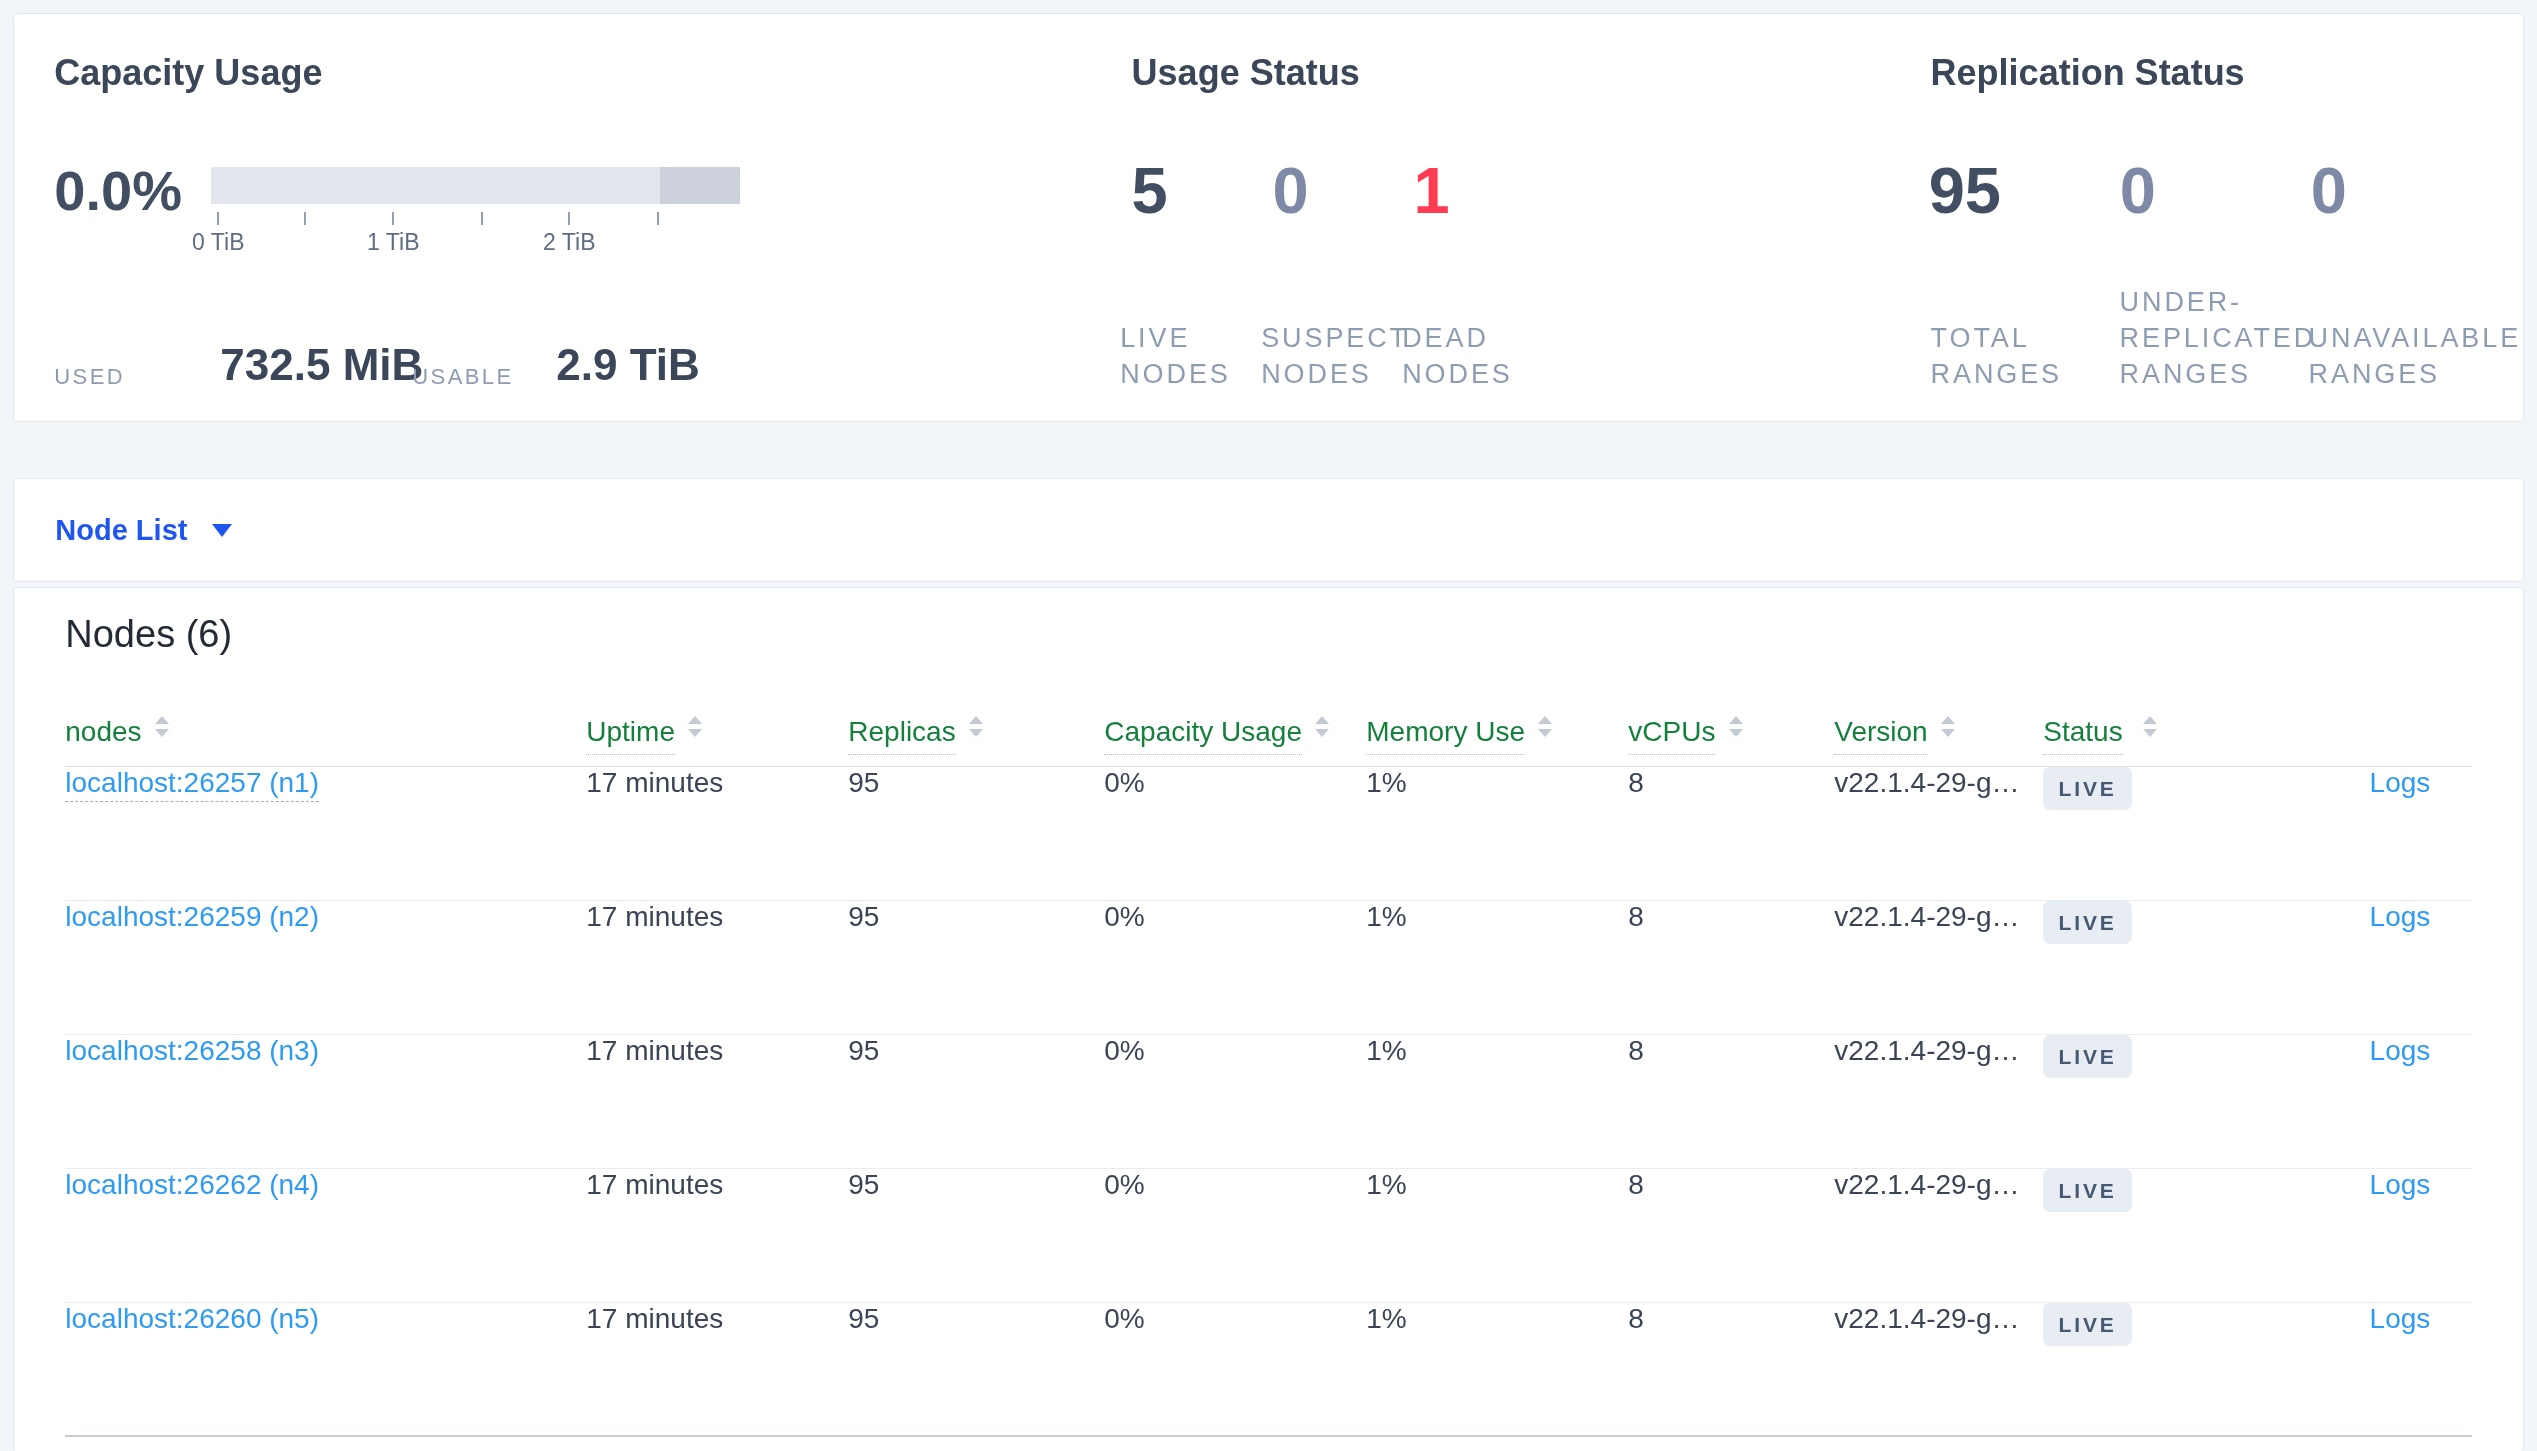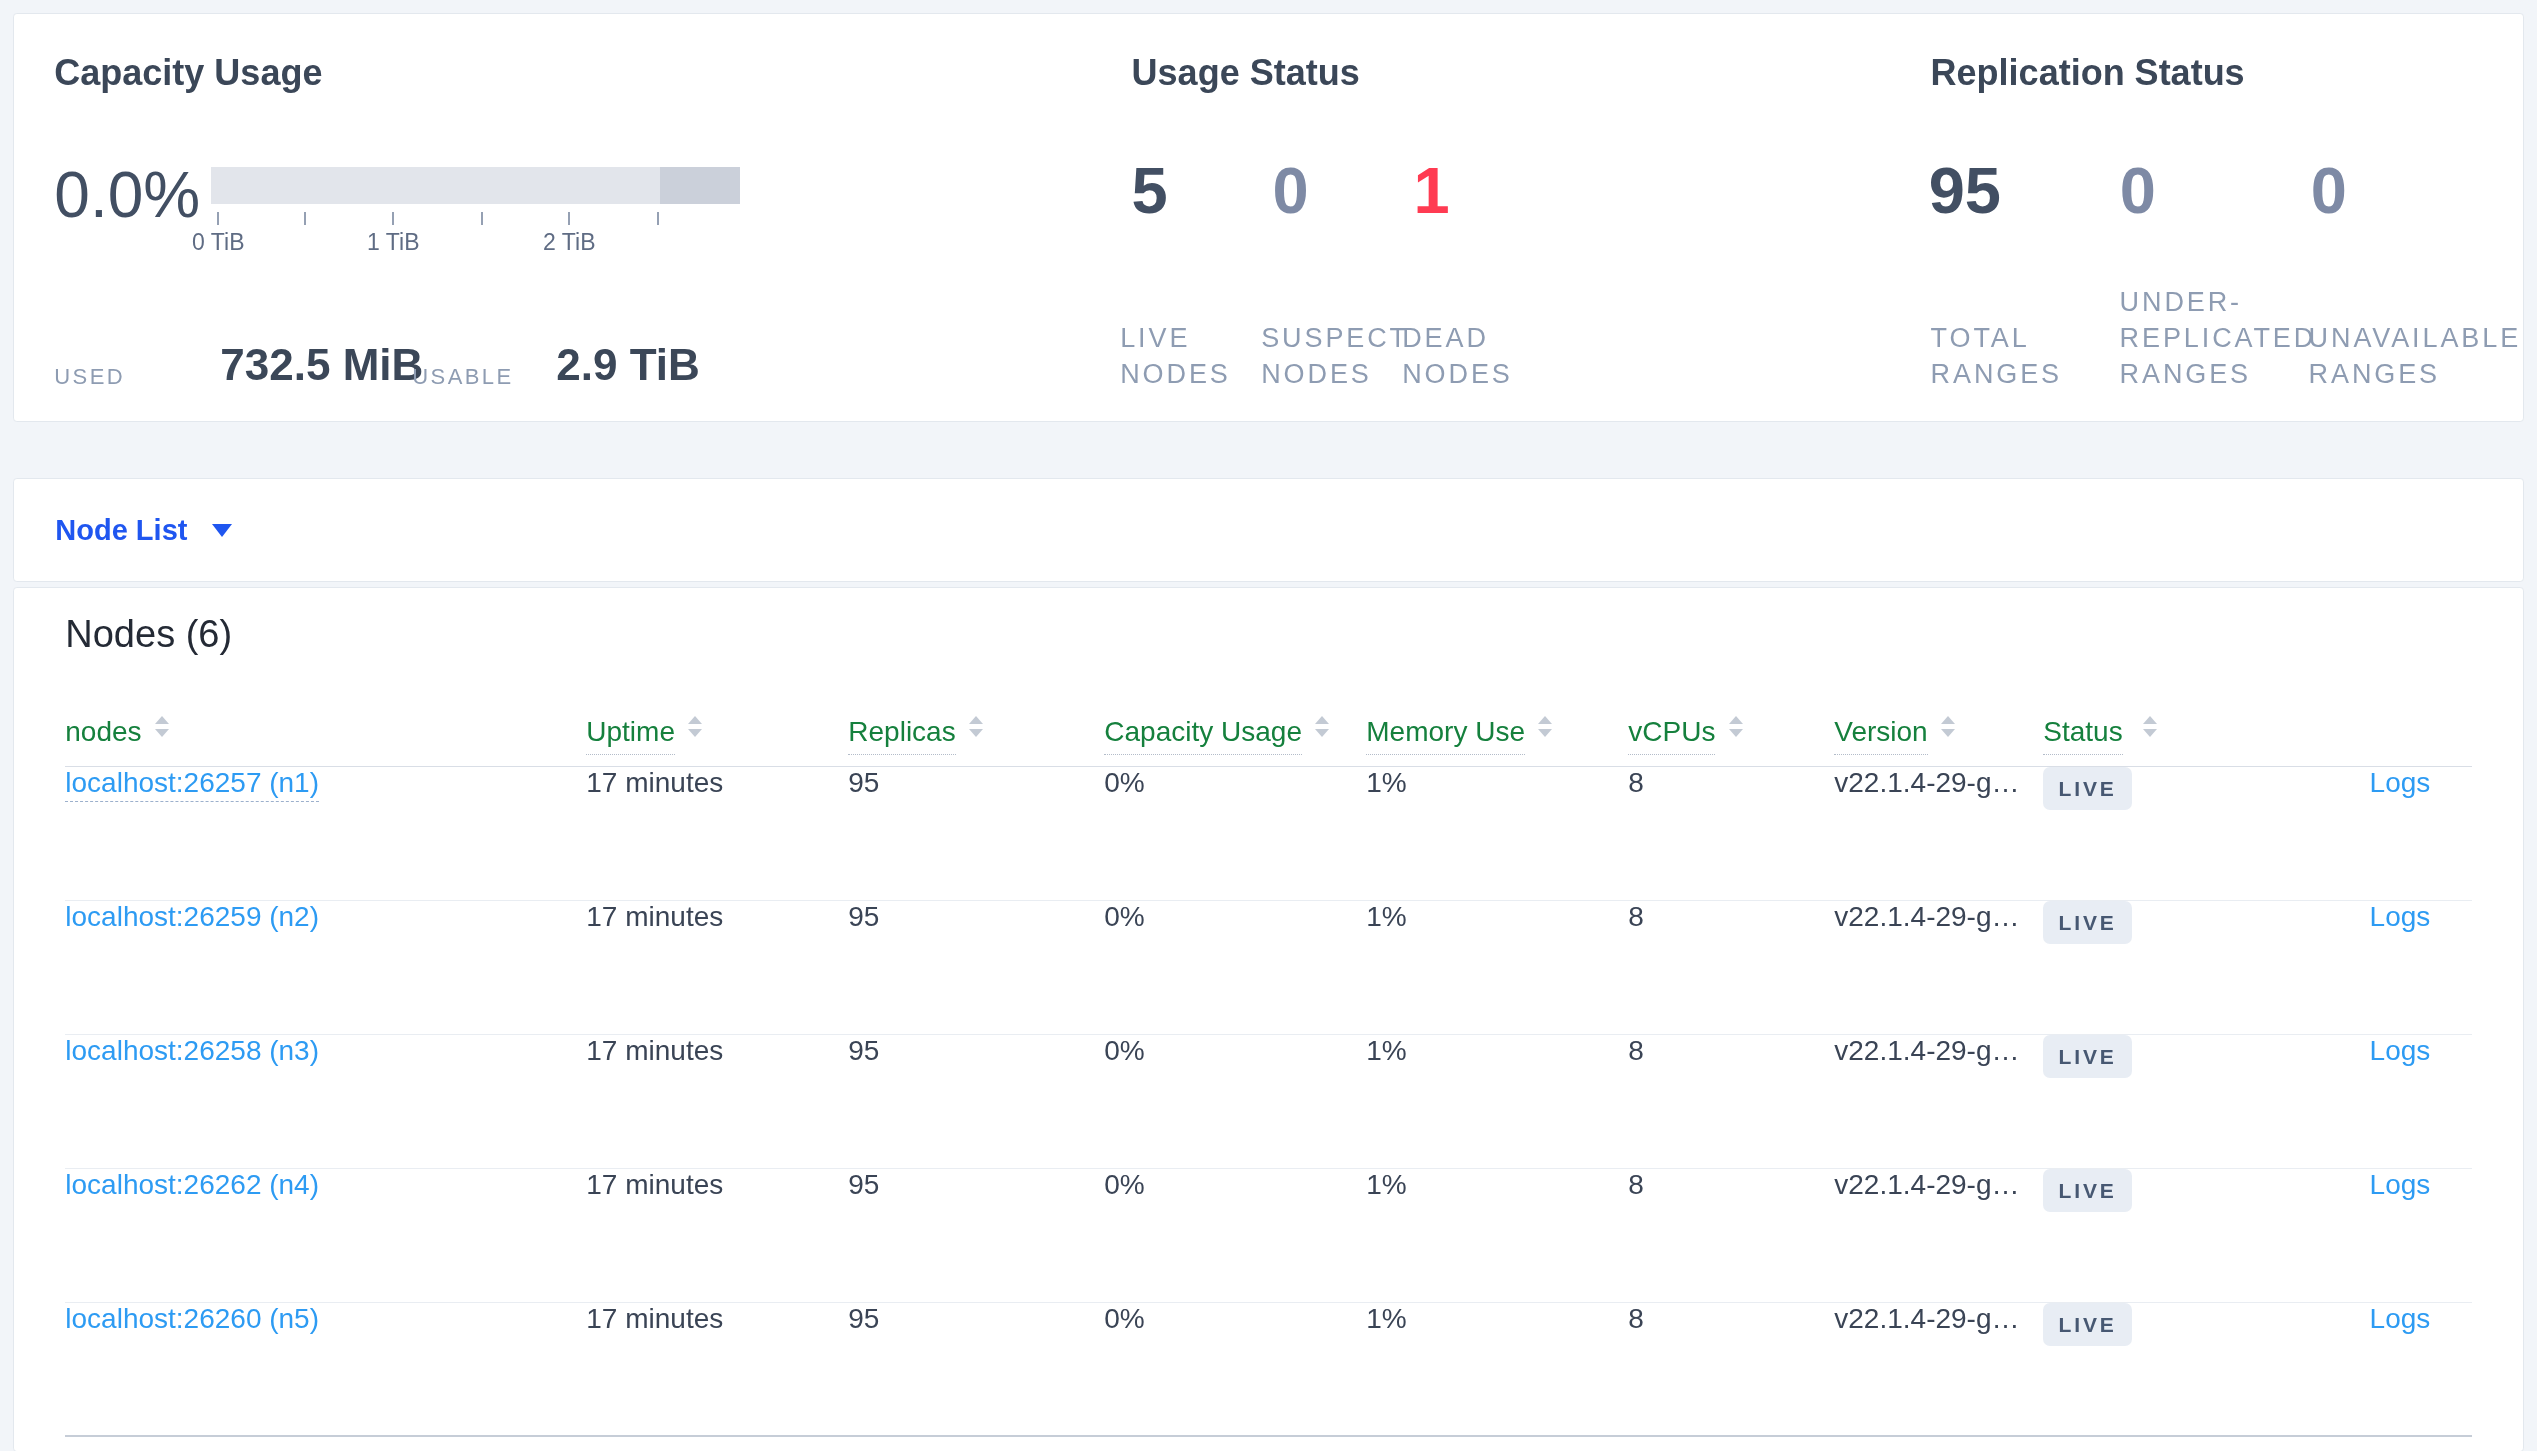--- a/index.html
+++ b/index.html
@@ -25,21 +25,21 @@
   .top-card { top:13.3px; height:409px; }
   .panel { position:absolute; top:0; height:100%; }
   .panel-title {
     position:absolute; top:38px; left:0; margin:0;
     font-size:36px; font-weight:600; color:#3b4758;
   }
 
   .capacity-panel { left:40px; width:1029px; }
   .cap-percent {
     position:absolute; left:0; top:149px;
-    font-size:64px; font-weight:400; color:#424f63; line-height:1;
+    font-size:56px; font-weight:700; color:#424f63; line-height:1;
   }
   .cap-bar {
     position:absolute; left:157px; top:153px;
     width:529px; height:37px; background:#e2e5eb;
   }
   .cap-bar-other {
     position:absolute; right:0; top:0; width:80px; height:100%;
     background:#cbd0da;
   }
   .cap-bar-used {

